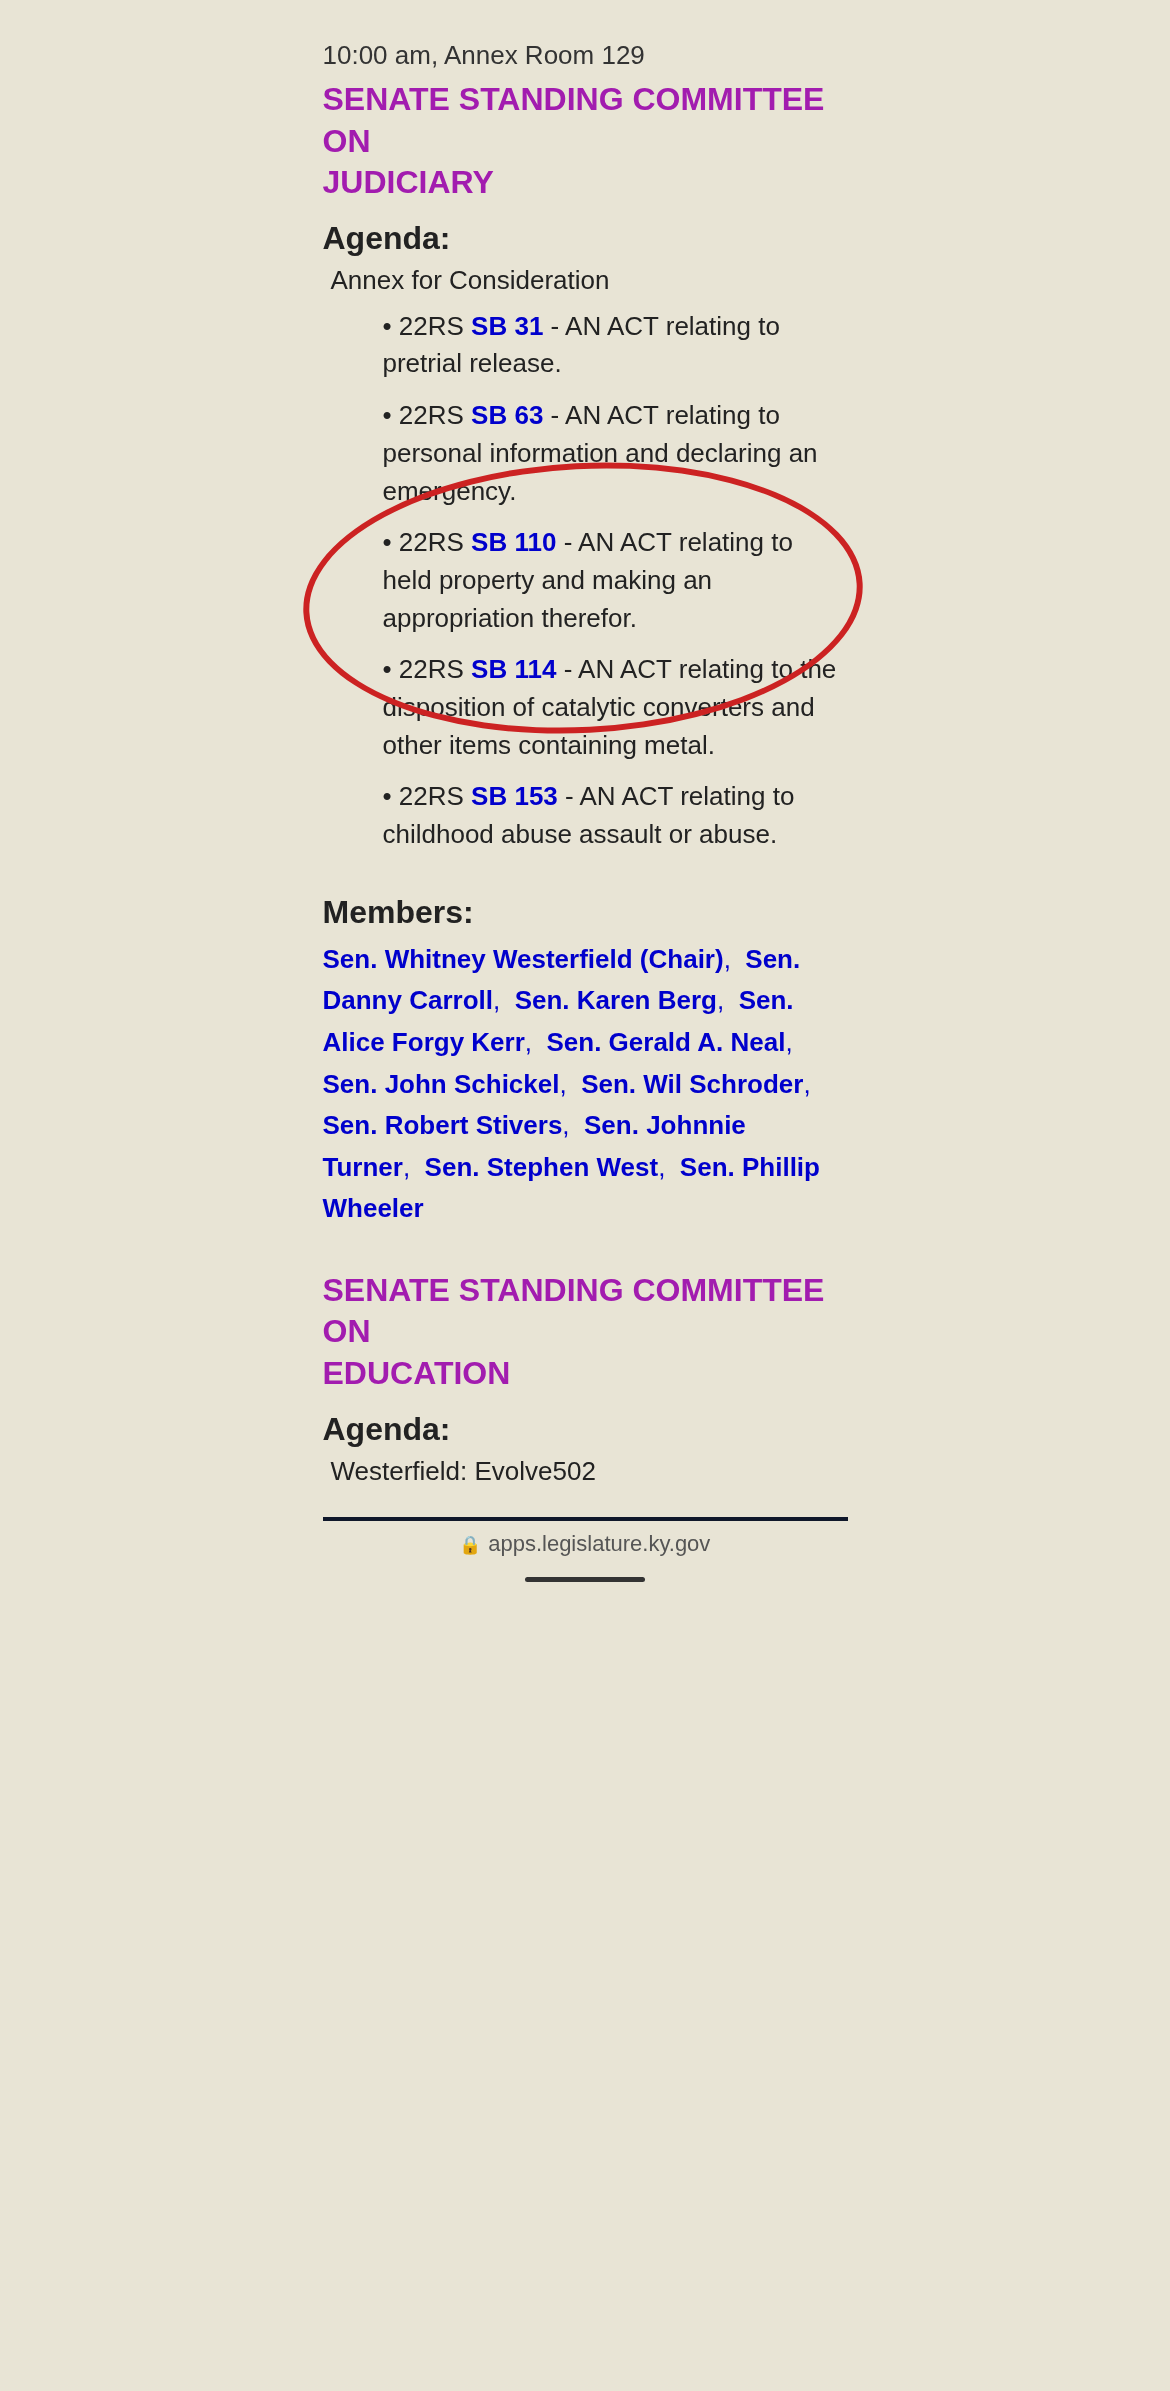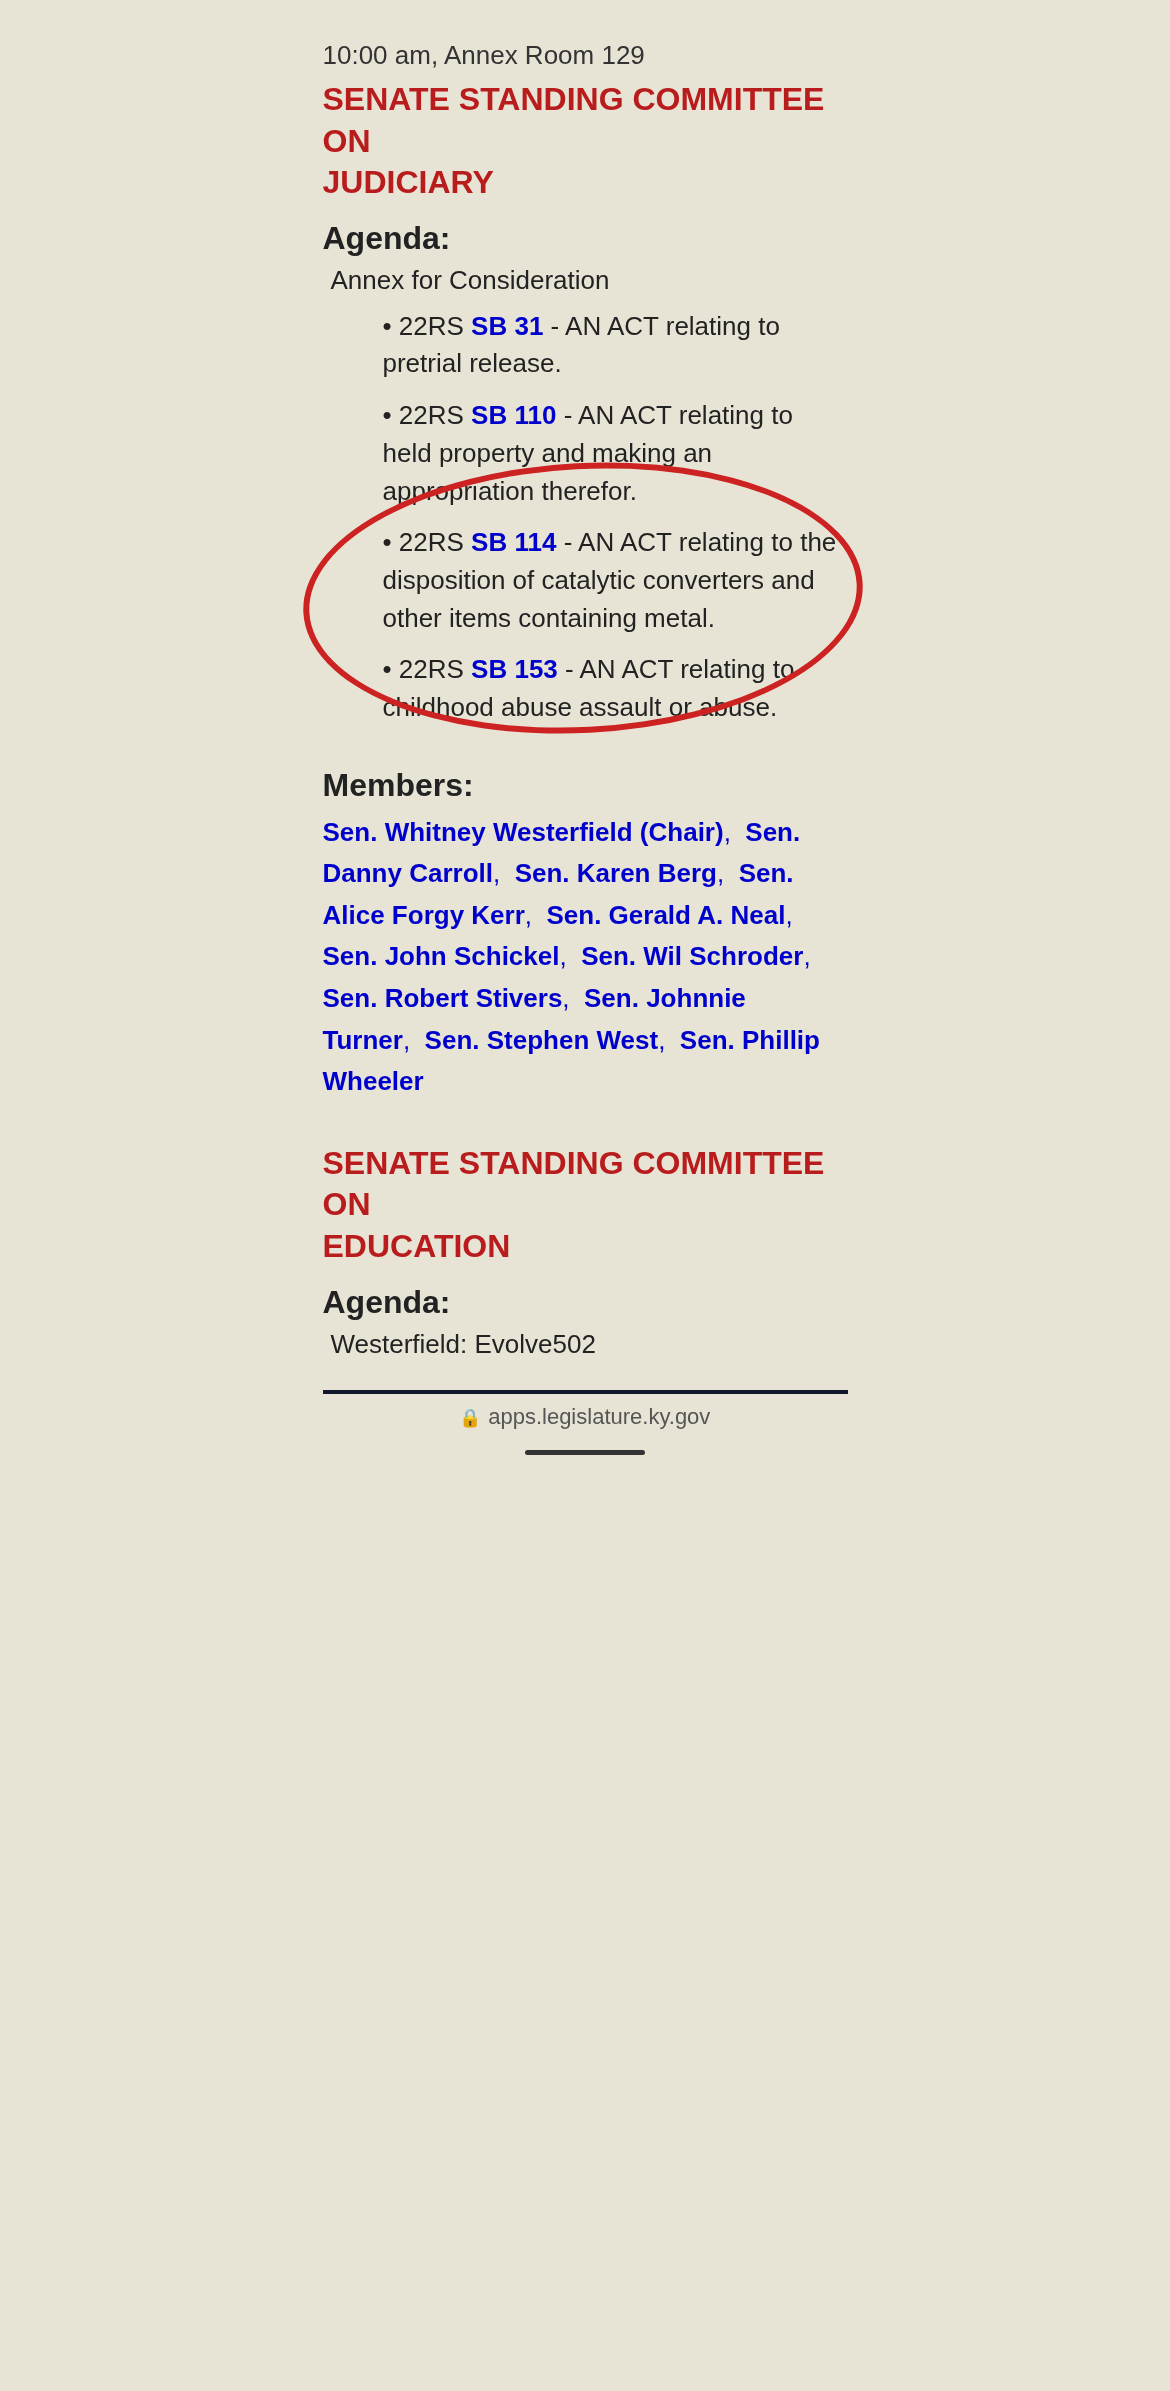--- a/index.html
+++ b/index.html
@@ -21,21 +21,21 @@
 
     .time-location {
       font-size: 26px;
       color: #333;
       margin-bottom: 8px;
     }
 
     .committee-title {
       font-size: 32px;
       font-weight: bold;
-      color: #b91c1c;
+      color: #a21caf;
       text-transform: uppercase;
       margin-bottom: 16px;
       line-height: 1.3;
     }
 
     .section-label {
       font-size: 32px;
       font-weight: bold;
       color: #222;
       margin-bottom: 8px;
@@ -128,20 +128,25 @@
     <div style="position: relative;">
 
       <div class="circle-overlay"></div>
 
       <div class="bill-item">
         • <span>22RS</span>
         <a class="bill-link" href="#">SB 31</a>
         <span> - AN ACT relating to pretrial release.</span>
       </div>
 
+      <div class="bill-item">
+        • <span>22RS</span>
+        <a class="bill-link" href="#">SB 63</a>
+        <span> - AN ACT relating to personal information and declaring an emergency.</span>
+      </div>
 
       <div class="bill-item">
         • <span>22RS</span>
         <a class="bill-link" href="#">SB 110</a>
         <span> - AN ACT relating to held property and making an appropriation therefor.</span>
       </div>
     </div>
 
     <div class="bill-item">
       • <span>22RS</span>

